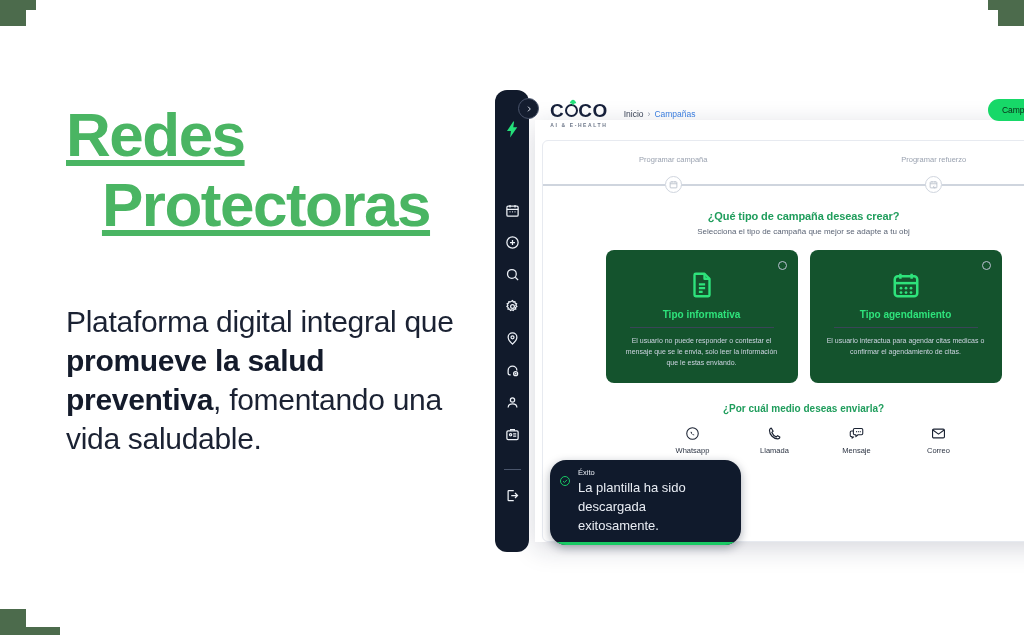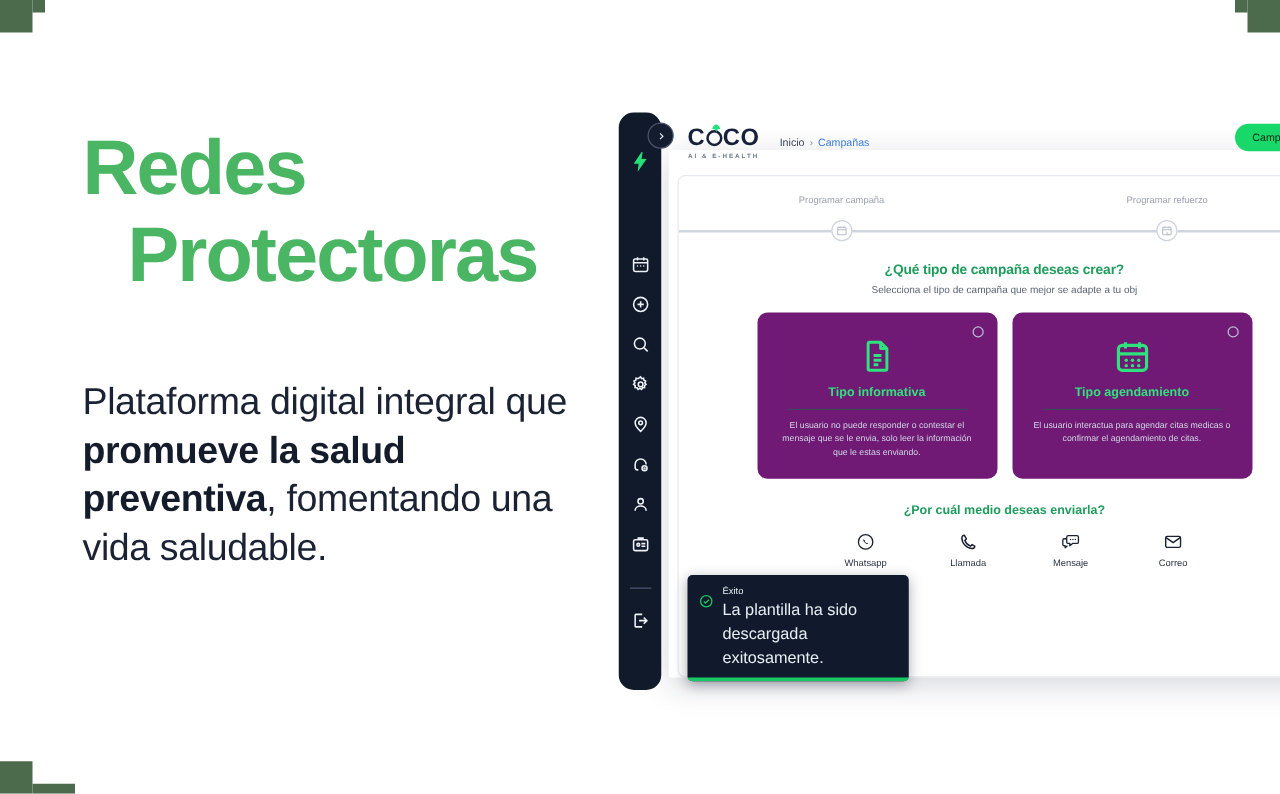--- a/index.html
+++ b/index.html
@@ -25,20 +25,21 @@
     position: absolute;
     left: 66px; top: 104px;
     width: 400px;
   }
   .headline {
     font-size: 62px;
     line-height: 1.0;
     font-weight: bold;
     color: #4ab563;
     letter-spacing: -1.5px;
+    text-decoration: underline;
   }
   .headline .l2 { display: block; margin-top: 8px; text-align: center; }
   .body-copy {
     margin-top: 66px;
     font-size: 30px;
     line-height: 1.3;
     color: #1b2233;
     font-weight: 300;
     letter-spacing: -0.3px;
   }
@@ -222,21 +223,21 @@
   
   .cards {
     display: flex;
     gap: 12px;
     justify-content: center;
     margin-top: 14px;
     padding: 0 24px;
   }
   .opt-card {
     width: 192px;
-    background: #701a75;
+    background: #14532d;
     border-radius: 8px;
     padding: 12px 14px 14px;
     position: relative;
     text-align: center;
   }
   .opt-radio {
     position: absolute;
     right: 11px; top: 11px;
     width: 9px; height: 9px;
     border-radius: 50%;
@@ -274,23 +275,23 @@
     padding-left: 24px;
   }
   .ch-item { text-align: center; color: #1b2333; width: 46px; }
   .ch-item svg { width: 15px; height: 15px; display: block; margin: 0 auto 5px; }
   .ch-label { font-size: 7.5px; color: #2b3342; }
 
   
   .toast {
     position: absolute;
     left: 55px; bottom: 7px;
-    width: 177px;
+    width: 191px;
     background: #101a2c;
-    border-radius: 4px;
+    border-radius: 16px;
     padding: 8px 22px 9px 9px;
     display: flex;
     gap: 7px;
     z-index: 9;
     box-shadow: 0 3px 10px rgba(10,20,40,0.35);
     overflow: hidden;
   }
   .toast-check { width: 12px; height: 12px; flex: 0 0 12px; margin-top: 7px; }
   .toast-title { font-size: 7.5px; color: #e9edf4; margin-bottom: 2px; }
   .toast-msg { font-size: 13px; color: #e9edf4; line-height: 1.45; }

